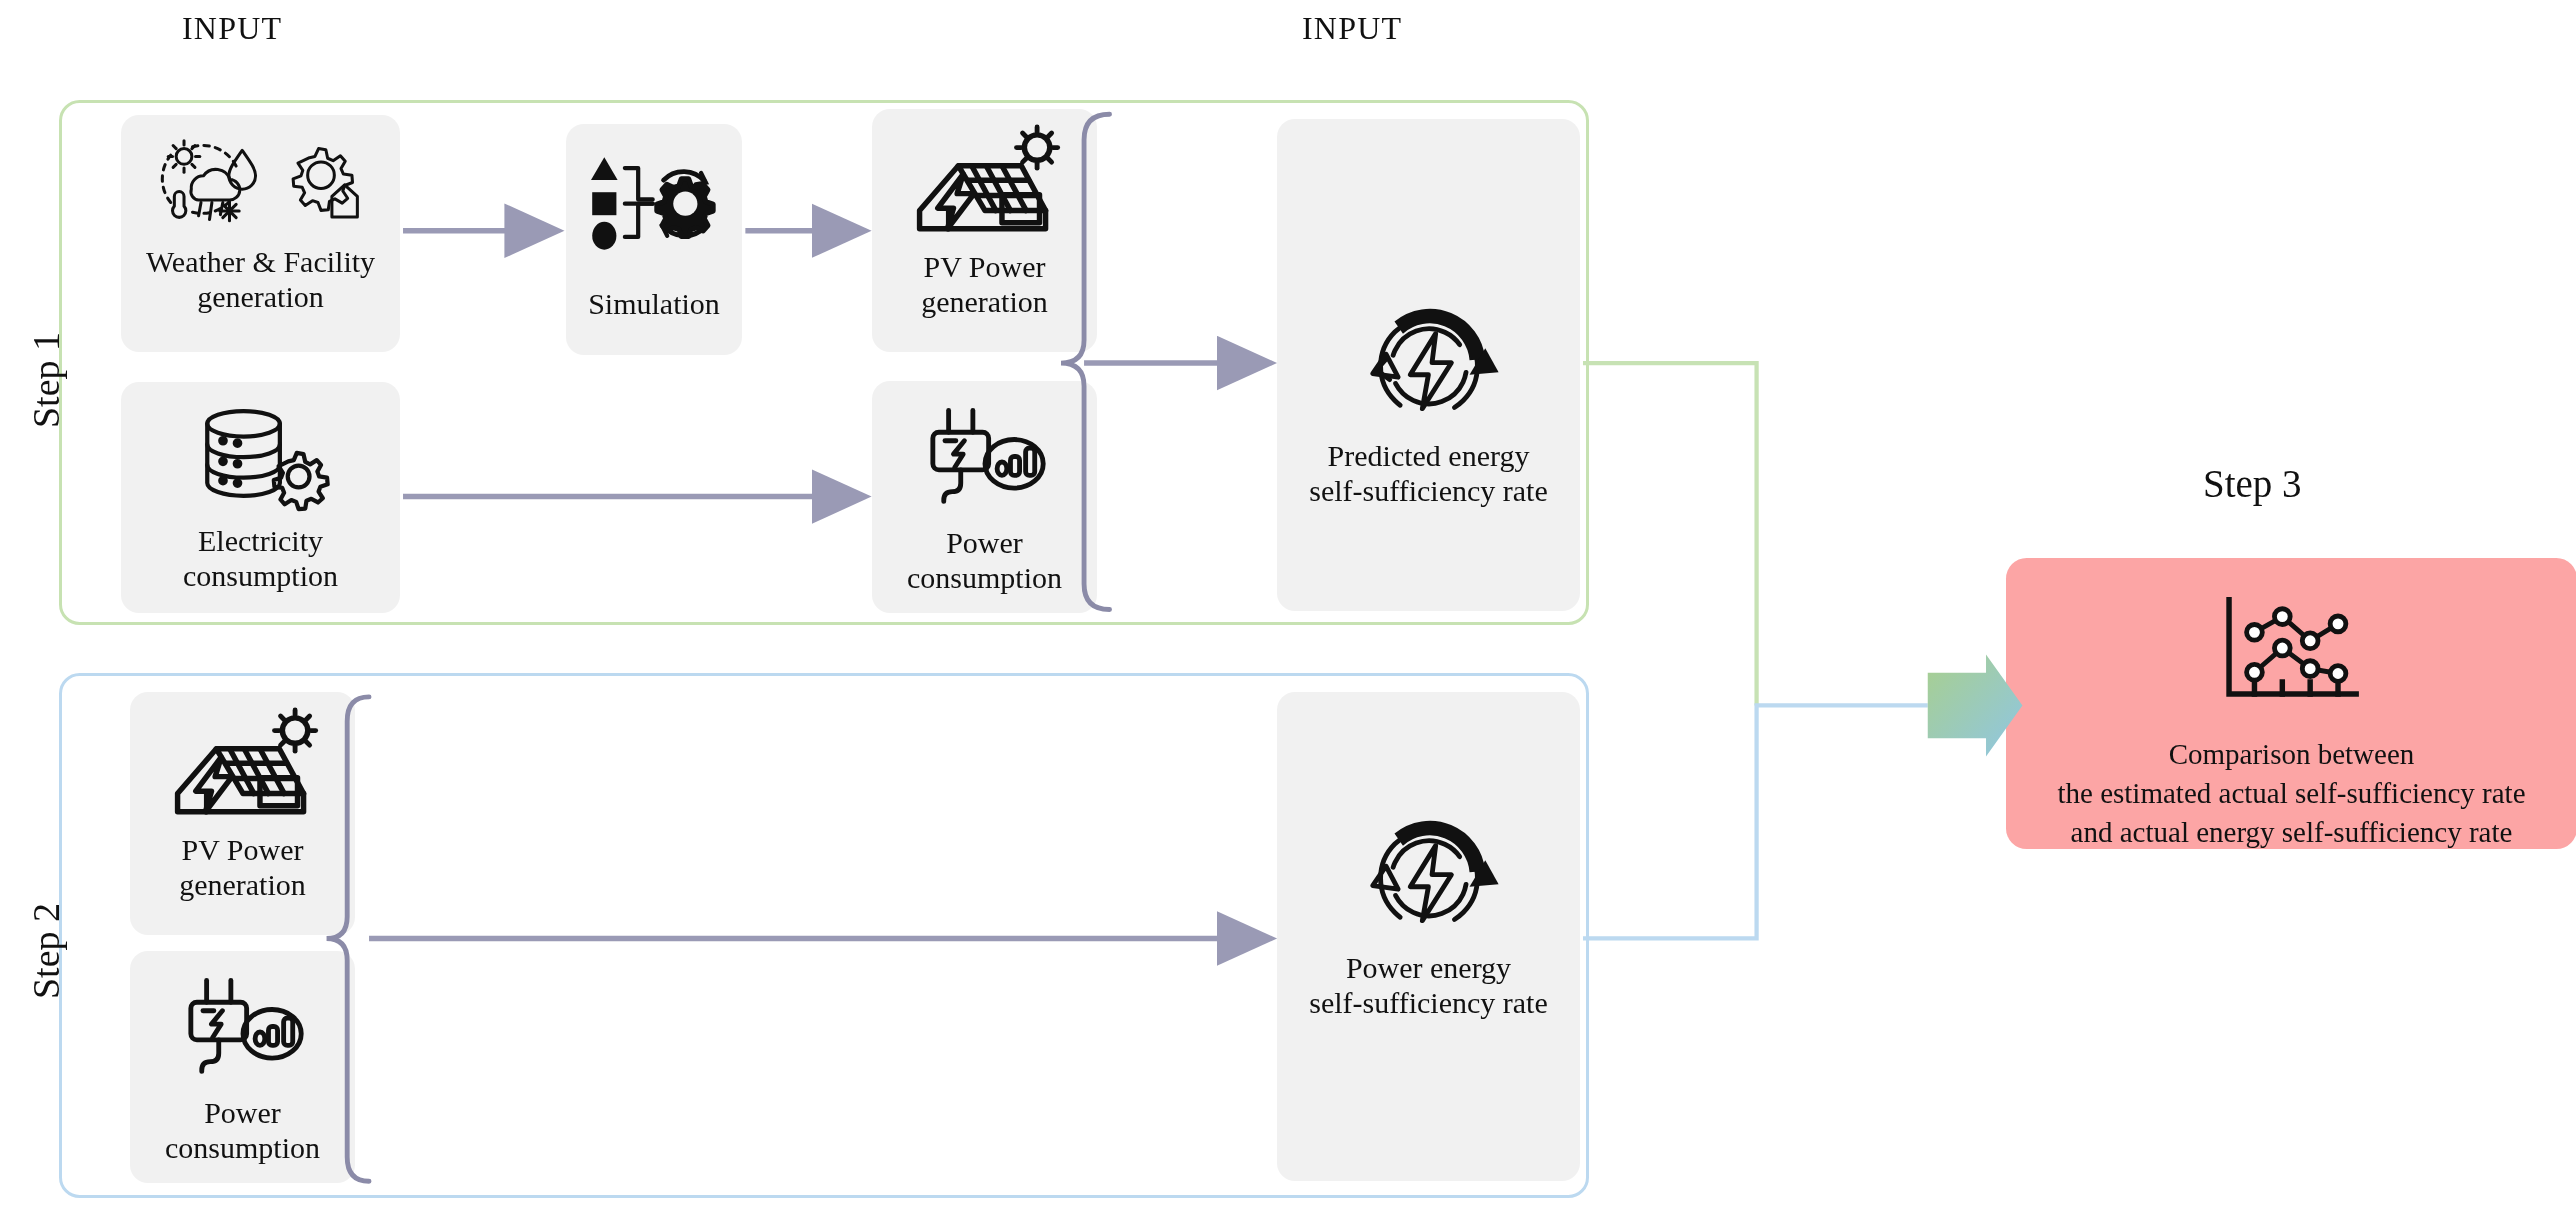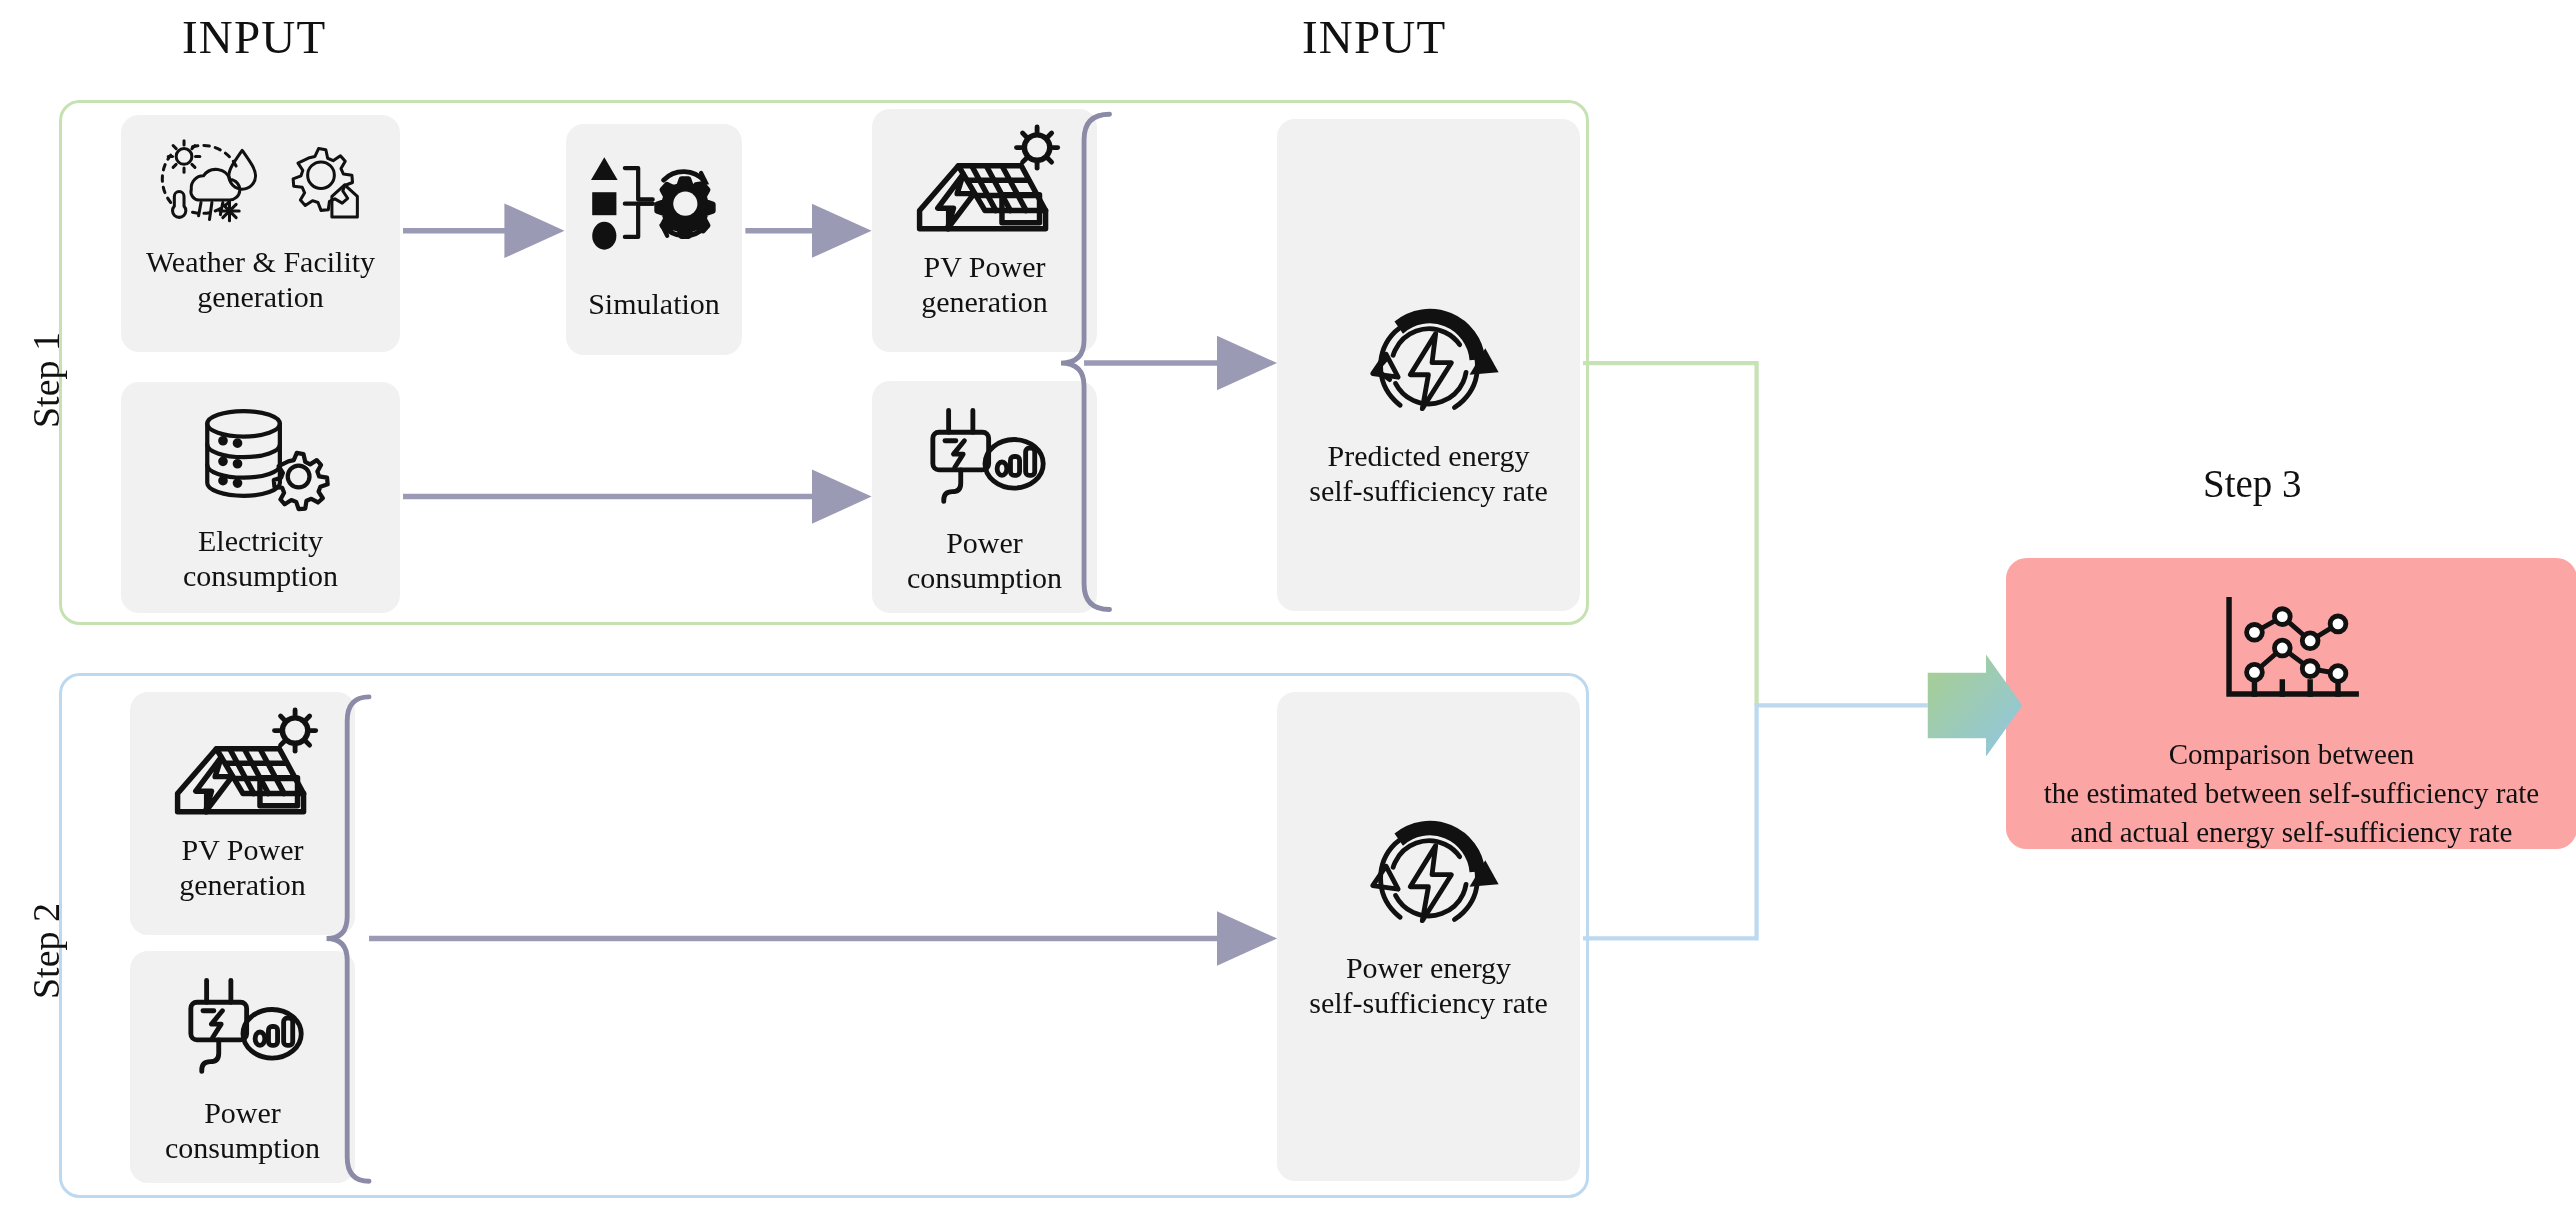--- a/index.html
+++ b/index.html
@@ -1,21 +1,21 @@
 <!DOCTYPE html>
 <html style="font-size:9.7px"><head>
 <meta charset="utf-8">
 <style>
   html,body{margin:0;padding:0;background:#fff;}
   body{width:2576px;height:1219px;position:relative;overflow:hidden;
        font-family:"Liberation Serif","DejaVu Serif",serif;color:#111;}
   .stage{position:absolute;left:0;top:0;width:2576px;height:1219px;}
 
   
-  .colhead{position:absolute;font-size:47px;letter-spacing:1.2px;color:#111;
+  .colhead{position:absolute;font-size:32px;letter-spacing:1.2px;color:#111;
            white-space:nowrap;font-family:"Liberation Serif","DejaVu Serif",serif;}
 
   
   .steplabel{position:absolute;font-size:38px;color:#111;white-space:nowrap;
              transform-origin:center center;}
 
   
   .groupframe{position:absolute;border-radius:20.6px;background:transparent;}
   .group-step1{border:3px solid #c7e2b2;}
   .group-step2{border:3px solid #bcd9f0;}
@@ -342,21 +342,21 @@
             <circle cx="196" cy="46" r="13"></circle>
           <circle cx="58" cy="126" r="13"></circle>
             <circle cx="104" cy="86" r="13"></circle>
           <circle cx="150" cy="120" r="13"></circle>
             <circle cx="196" cy="128" r="13"></circle>
         </g>
       </svg>
     </span>
     <span class="lbl" style="margin-top:27px;">
       <span>Comparison between</span><br>
-      <span>the estimated between self-sufficiency rate</span><br>
+      <span>the estimated actual self-sufficiency rate</span><br>
       <span>and actual energy self-sufficiency rate</span>
     </span>
   </div>
 
   <svg class="ovl" viewBox="0 0 4244 2008">
     <defs>
       <marker id="ah" markerWidth="12" markerHeight="12" refX="9" refY="5" orient="auto" markerUnits="strokeWidth">
         <path d="M0,0 L11,5 L0,10 z" fill="#9a9ab5"></path>
       </marker>
       <linearGradient id="mergeGrad" x1="0" y1="0" x2="1" y2="1">

